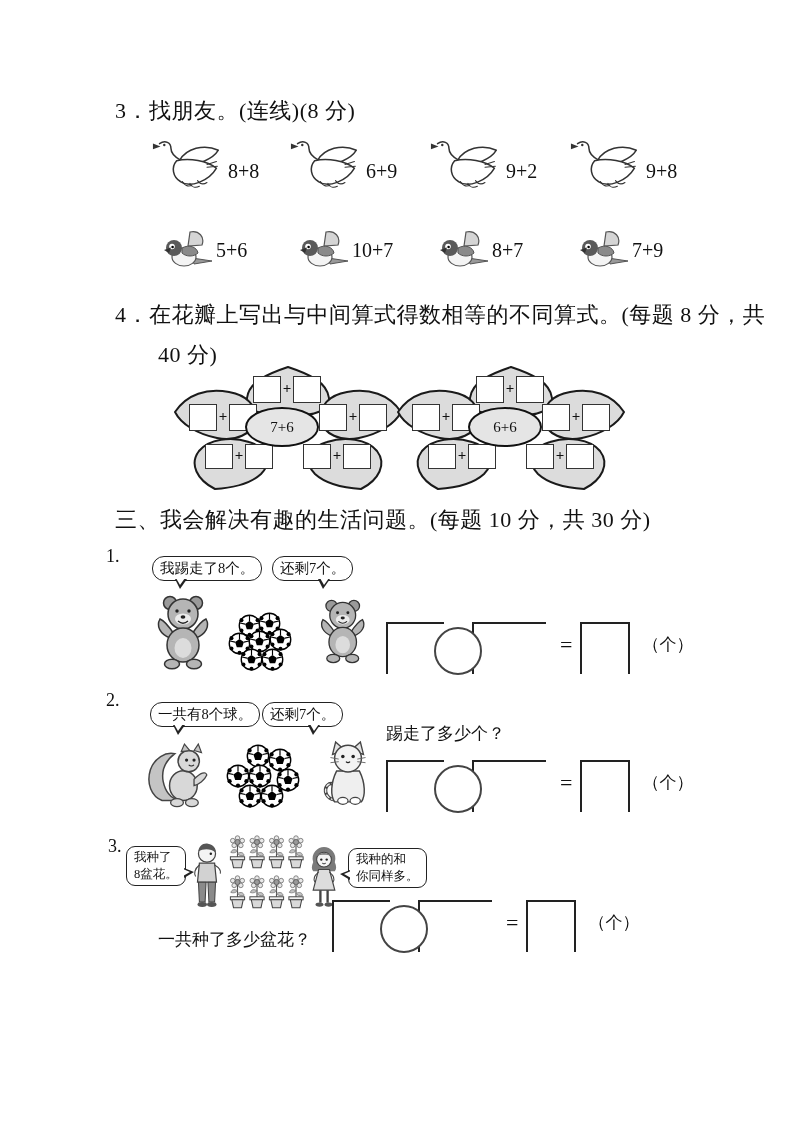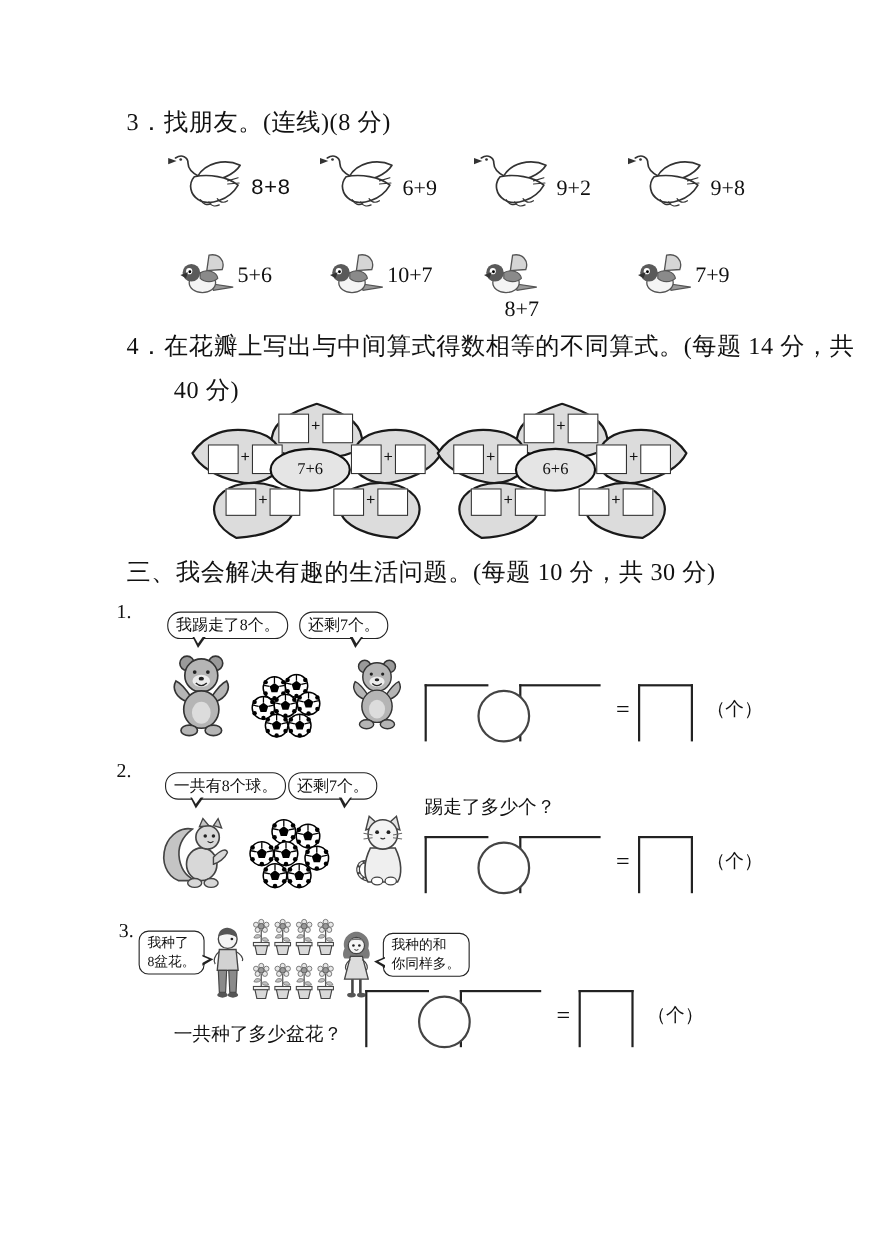--- a/index.html
+++ b/index.html
@@ -217,21 +217,21 @@
       <rect x="2.5" y="22.5" width="15" height="3.2" fill="#efefef" stroke="#444" stroke-width="1"></rect>
       <path d="M4,25.7 L16,25.7 L14.2,34 L5.8,34 Z" fill="#d9d9d9" stroke="#444" stroke-width="1.1"></path>
     </symbol>
   </defs>
 </svg>
 
 <div class="page">
 
   <div class="abs heading" style="left:115px; top:96px;">3．找朋友。(连线)(8 分)</div>
 
-  <div class="match-item" style="left:150px; top:136px;font-family:Liberation Mono, monospace;">
+  <div class="match-item" style="left:150px; top:136px;">
     <svg width="76" height="55" class="icon-wrap">
         <use href="#sym-goose"></use>
       </svg>
     <span class="expr">8+8</span>
   </div>
   <div class="match-item" style="left:288px; top:136px;">
     <svg width="76" height="55" class="icon-wrap">
         <use href="#sym-goose"></use>
       </svg>
     <span class="expr">6+9</span>
@@ -254,34 +254,34 @@
         <use href="#sym-magpie"></use>
       </svg>
     <span class="expr">5+6</span>
   </div>
   <div class="match-item" style="left:298px; top:230px;">
     <svg width="52" height="40" class="icon-wrap">
         <use href="#sym-magpie"></use>
       </svg>
     <span class="expr">10+7</span>
   </div>
-  <div class="match-item" style="left:438px; top:230px;flex-direction:column;">
+  <div class="match-item" style="left:438px; top:230px;">
     <svg width="52" height="40" class="icon-wrap">
         <use href="#sym-magpie"></use>
       </svg>
     <span class="expr">8+7</span>
   </div>
   <div class="match-item" style="left:578px; top:230px;">
     <svg width="52" height="40" class="icon-wrap">
         <use href="#sym-magpie"></use>
       </svg>
     <span class="expr">7+9</span>
   </div>
 
-  <div class="abs heading" style="left:115px; top:300px;">4．在花瓣上写出与中间算式得数相等的不同算式。(每题 14 分，共</div>
+  <div class="abs heading" style="left:115px; top:300px;">4．在花瓣上写出与中间算式得数相等的不同算式。(每题 8 分，共</div>
   <div class="abs heading" style="left:158px; top:340px;">40 分)</div>
 
   <div class="flower" style="left:173px; top:366px;">
     <svg class="petals" width="230" height="126" viewBox="0 0 230 126">
       <g fill="#dcdcdc" stroke="#1a1a1a" stroke-width="2" stroke-linejoin="round">
         <path d="M115,1 C94,8 76,16 74,32 C73,44 86,50 115,50 C144,50 157,44 156,32 C154,16 136,8 115,1 Z"></path>
         <path d="M2,46 C14,28 34,22 56,26 C74,29 84,40 82,54 C80,68 62,76 44,72 C24,68 8,58 2,46 Z"></path>
         <path d="M228,46 C216,28 196,22 174,26 C156,29 146,40 148,54 C150,68 168,76 186,72 C206,68 222,58 228,46 Z"></path>
         <path d="M42,123 C24,114 16,98 26,85 C36,73 58,70 76,76 C94,81 100,96 88,108 C76,119 58,122 42,123 Z"></path>
         <path d="M188,123 C206,114 214,98 204,85 C194,73 172,70 154,76 C136,81 130,96 142,108 C154,119 172,122 188,123 Z"></path>

